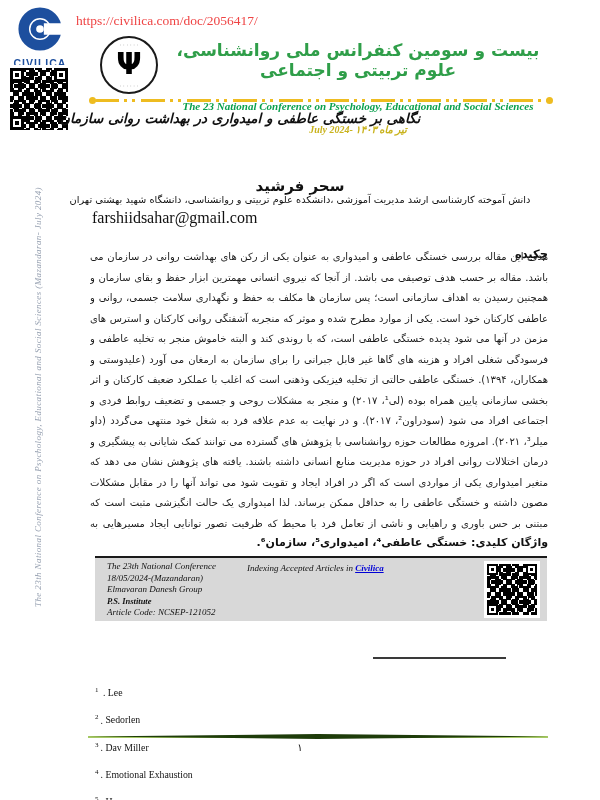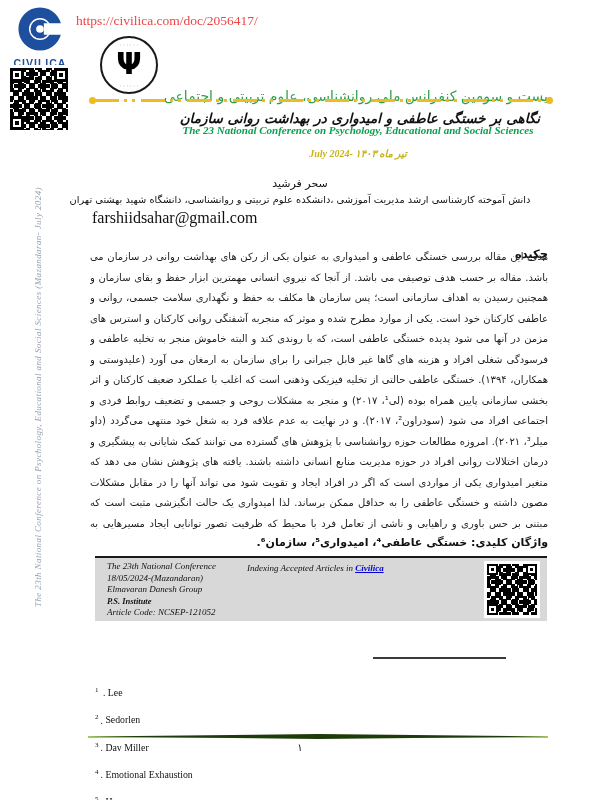--- a/index.html
+++ b/index.html
@@ -32,32 +32,32 @@
   .conf-logo {
     position:absolute; left:100px; top:36px; width:58px; height:58px; border-radius:50%;
     border:2px solid #1a1a1a; background:#fff; display:flex; align-items:center; justify-content:center;
   }
   .conf-logo .psi { font-size:30px; font-weight:bold; color:#000; line-height:1; transform:translateY(-1px); }
   .conf-logo .arc-top, .conf-logo .arc-bottom {
     position:absolute; left:6px; right:6px; font-size:4px; color:#333; text-align:center; letter-spacing:1px; overflow:hidden; white-space:nowrap;
   }
   .conf-logo .arc-top { top:4px; } .conf-logo .arc-bottom { bottom:4px; }
   .conf-head { position:absolute; left:162px; top:40px; width:392px; text-align:center; }
-  .conf-title-fa { font-size:14px; font-weight:normal; direction:rtl;margin-top:48px; }
+  .conf-title-fa { font-size:17px; font-weight:bold; direction:rtl; }
   .conf-title-en { font-family:"Liberation Serif", serif; font-style:italic; font-weight:bold; font-size:11px; margin-top:20px; }
   .conf-date { font-size:10px; font-weight:bold; direction:rtl; margin-top:12px; font-family:"Liberation Serif", serif; font-style:italic; }
   .gold-divider {
     position:absolute; left:95px; top:99px; width:452px; height:3px; border-radius:2px;
     background:repeating-linear-gradient(90deg,#eebc20 0 24px, transparent 24px 29px, #eebc20 29px 32px, transparent 32px 37px, #eebc20 37px 40px, transparent 40px 46px);
   }
   .gold-divider::before { content:""; position:absolute; left:-6px; top:-2px; width:7px; height:7px; border-radius:50%; background:#eebc20; }
   .gold-divider::after  { content:""; position:absolute; right:-6px; top:-2px; width:7px; height:7px; border-radius:50%; background:#eebc20; }
   
-  .paper-title { position:absolute; left:60px; top:110px; width:480px; text-align:right; direction:rtl; font-size:13.5px; font-weight:bold; font-style:italic; }
-  .author-name { position:absolute; left:100px; top:177px; width:400px; text-align:center; direction:rtl; font-size:11px; font-weight:normal; }
+  .paper-title { position:absolute; left:60px; top:110px; width:480px; text-align:left; direction:rtl; font-size:13.5px; font-weight:bold; font-style:italic; }
+  .author-name { position:absolute; left:100px; top:177px; width:400px; text-align:center; direction:rtl; font-size:15px; font-weight:bold; }
   .affiliation  { position:absolute; left:50px; top:194px; width:500px; text-align:center; direction:rtl; font-size:9.8px; }
   .email { position:absolute; left:92px; top:209px; width:400px; font-family:"Liberation Serif", serif; font-size:16px; }
   
   .abstract-heading { position:absolute; right:52px; top:247px; direction:rtl; font-size:11.5px; font-weight:bold; }
   .abstract-body {
     position:absolute; left:90px; top:247px; width:458px; height:290px; overflow:hidden;
     direction:rtl; text-align:justify; font-size:10px; line-height:20.5px; color:#1c1c1c;
   }
   .keywords { position:absolute; left:90px; top:536px; width:458px; direction:rtl; font-size:11px; font-weight:bold; }
   

